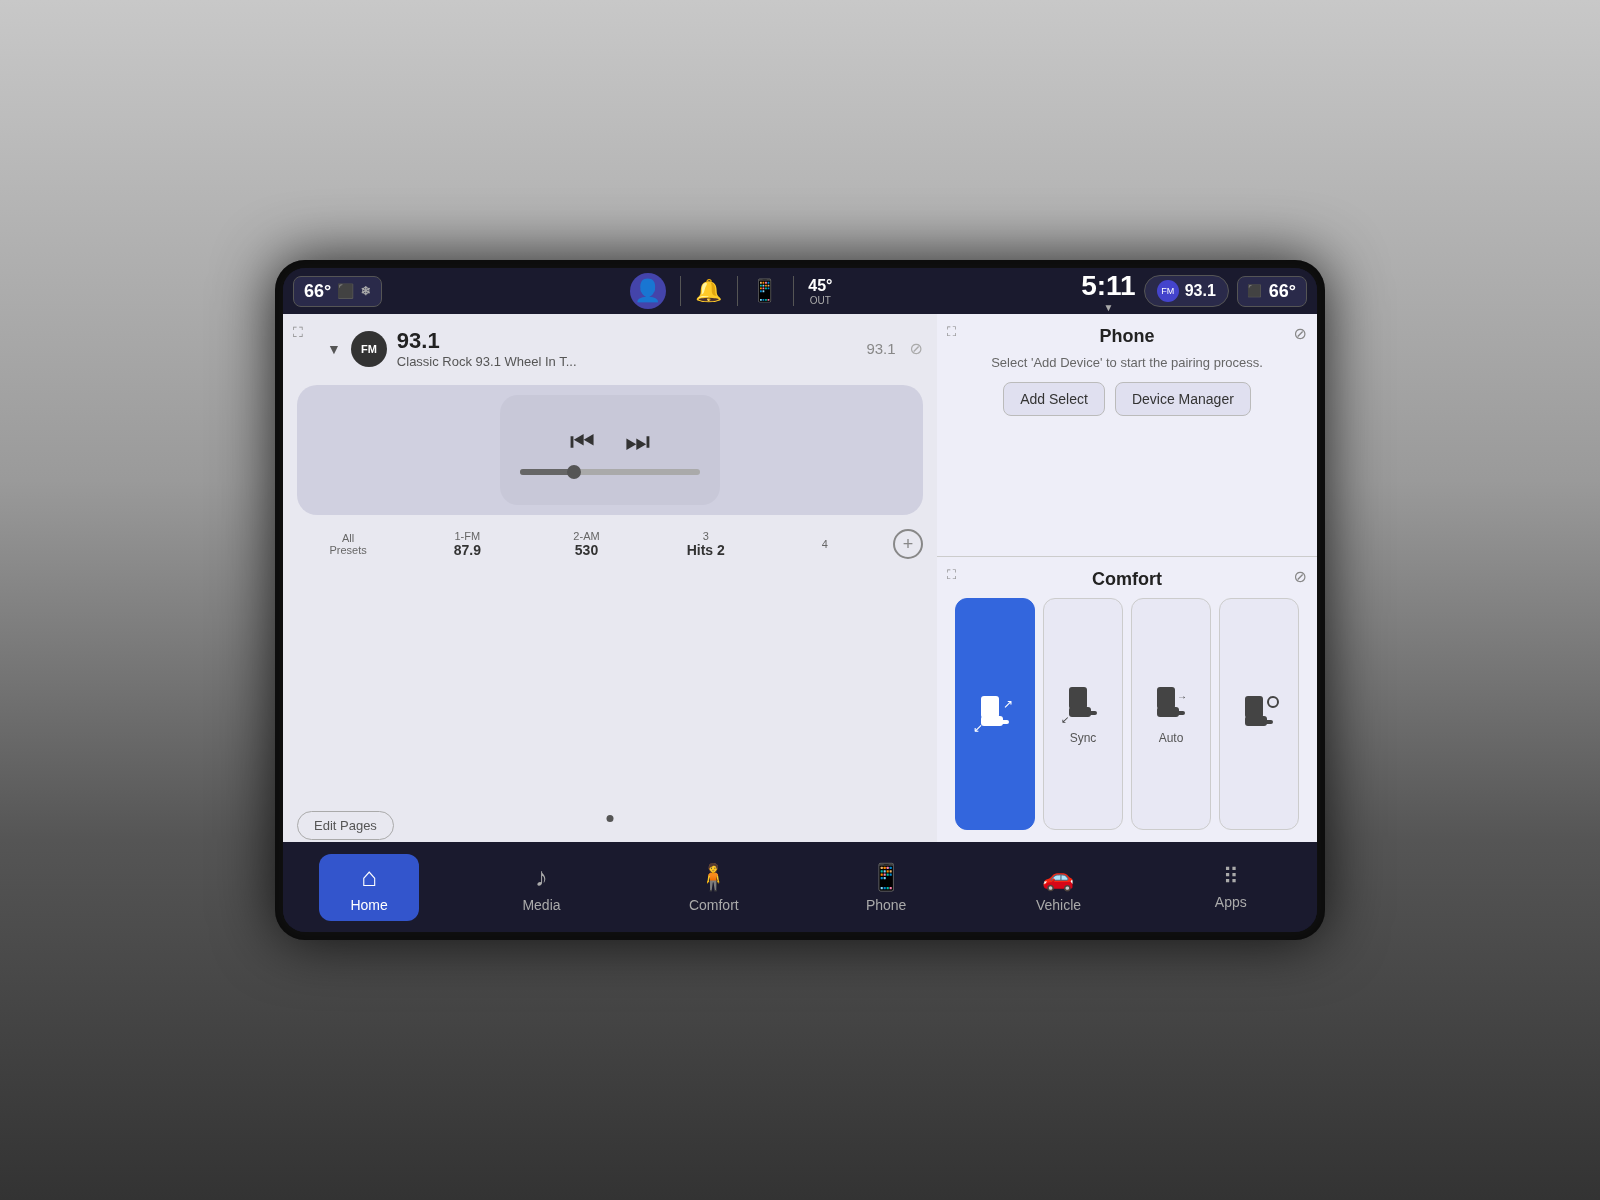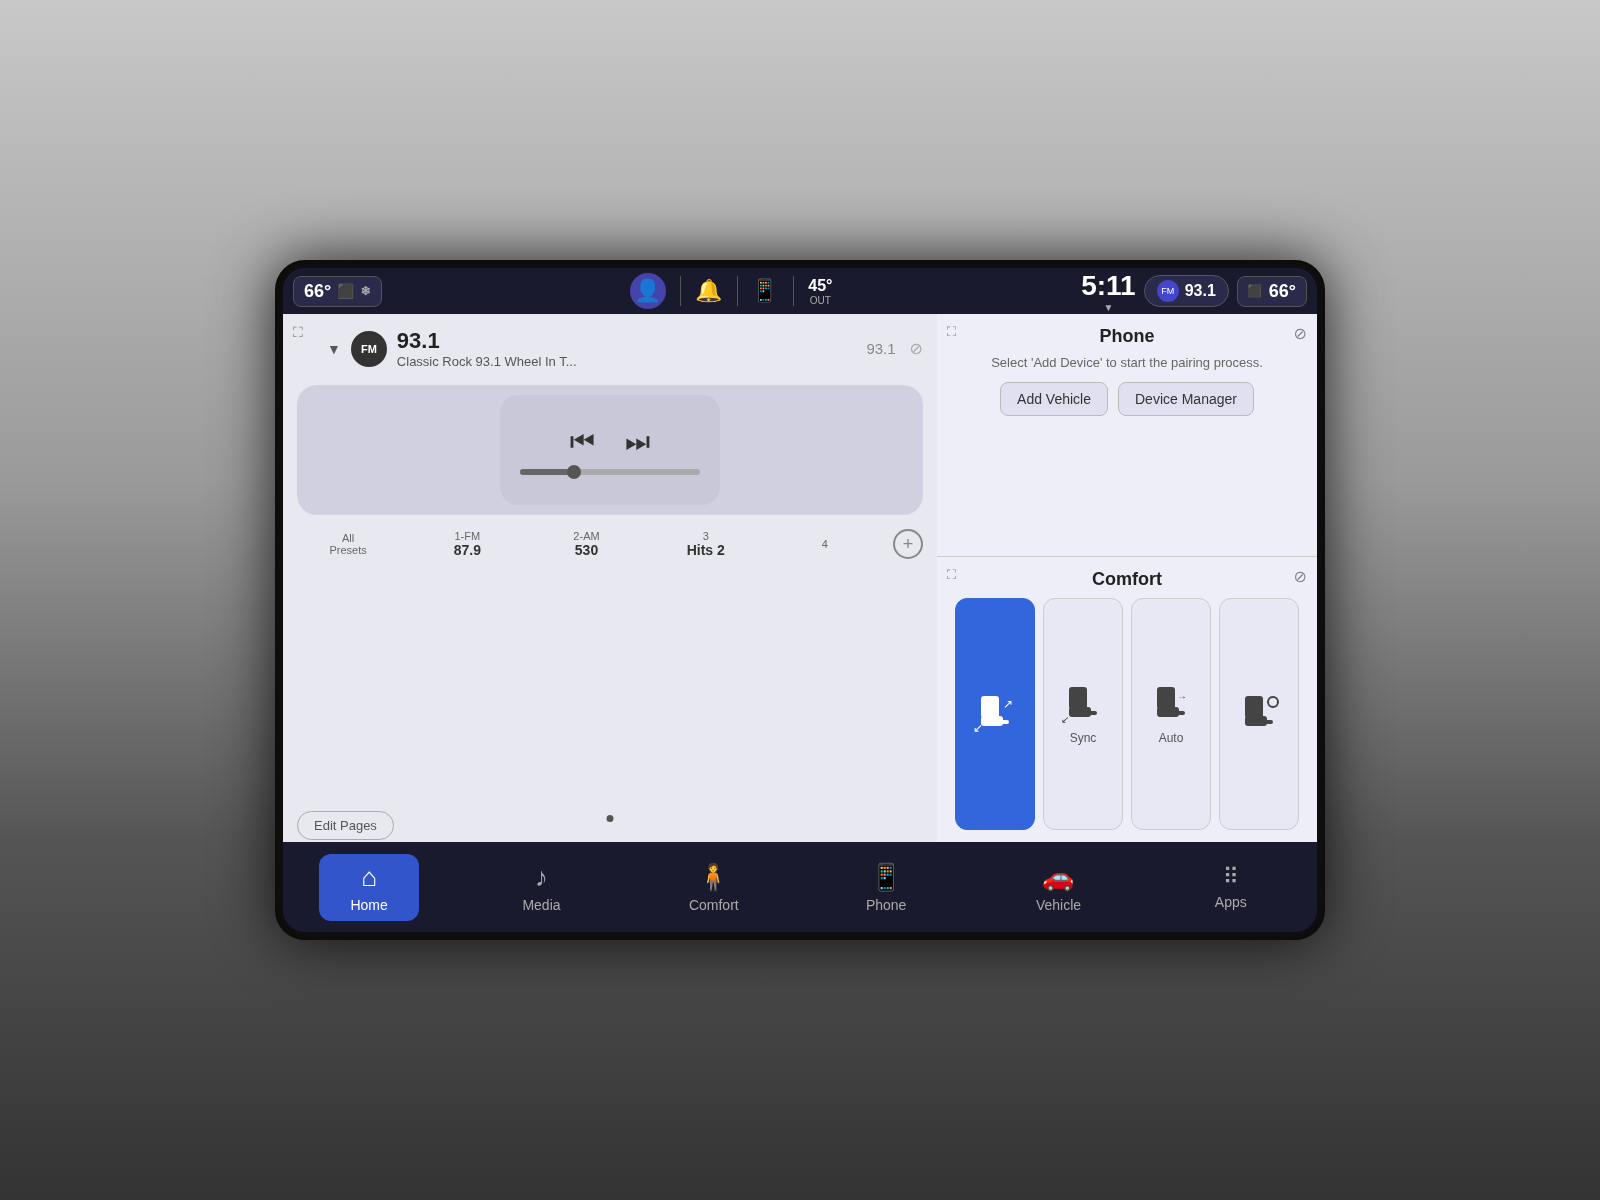--- a/index.html
+++ b/index.html
@@ -649,21 +649,21 @@
       <div class="right-panels">
 
         <div class="phone-panel">
           <div class="panel-expand-icon">⛶</div>
           <div class="panel-more-icon">⊘</div>
 
           <div class="panel-title">Phone</div>
           <div class="panel-subtitle">Select 'Add Device' to start the pairing process.</div>
           <div class="phone-buttons">
             <button class="phone-btn">
-              <span>Add Vehicle</span>
+              <span>Add Select</span>
             </button>
             <button class="phone-btn">
               <span>Device Manager</span>
             </button>
           </div>
         </div>
 
         <div class="comfort-panel">
           <div class="panel-expand-icon">⛶</div>
           <div class="panel-more-icon">⊘</div>

